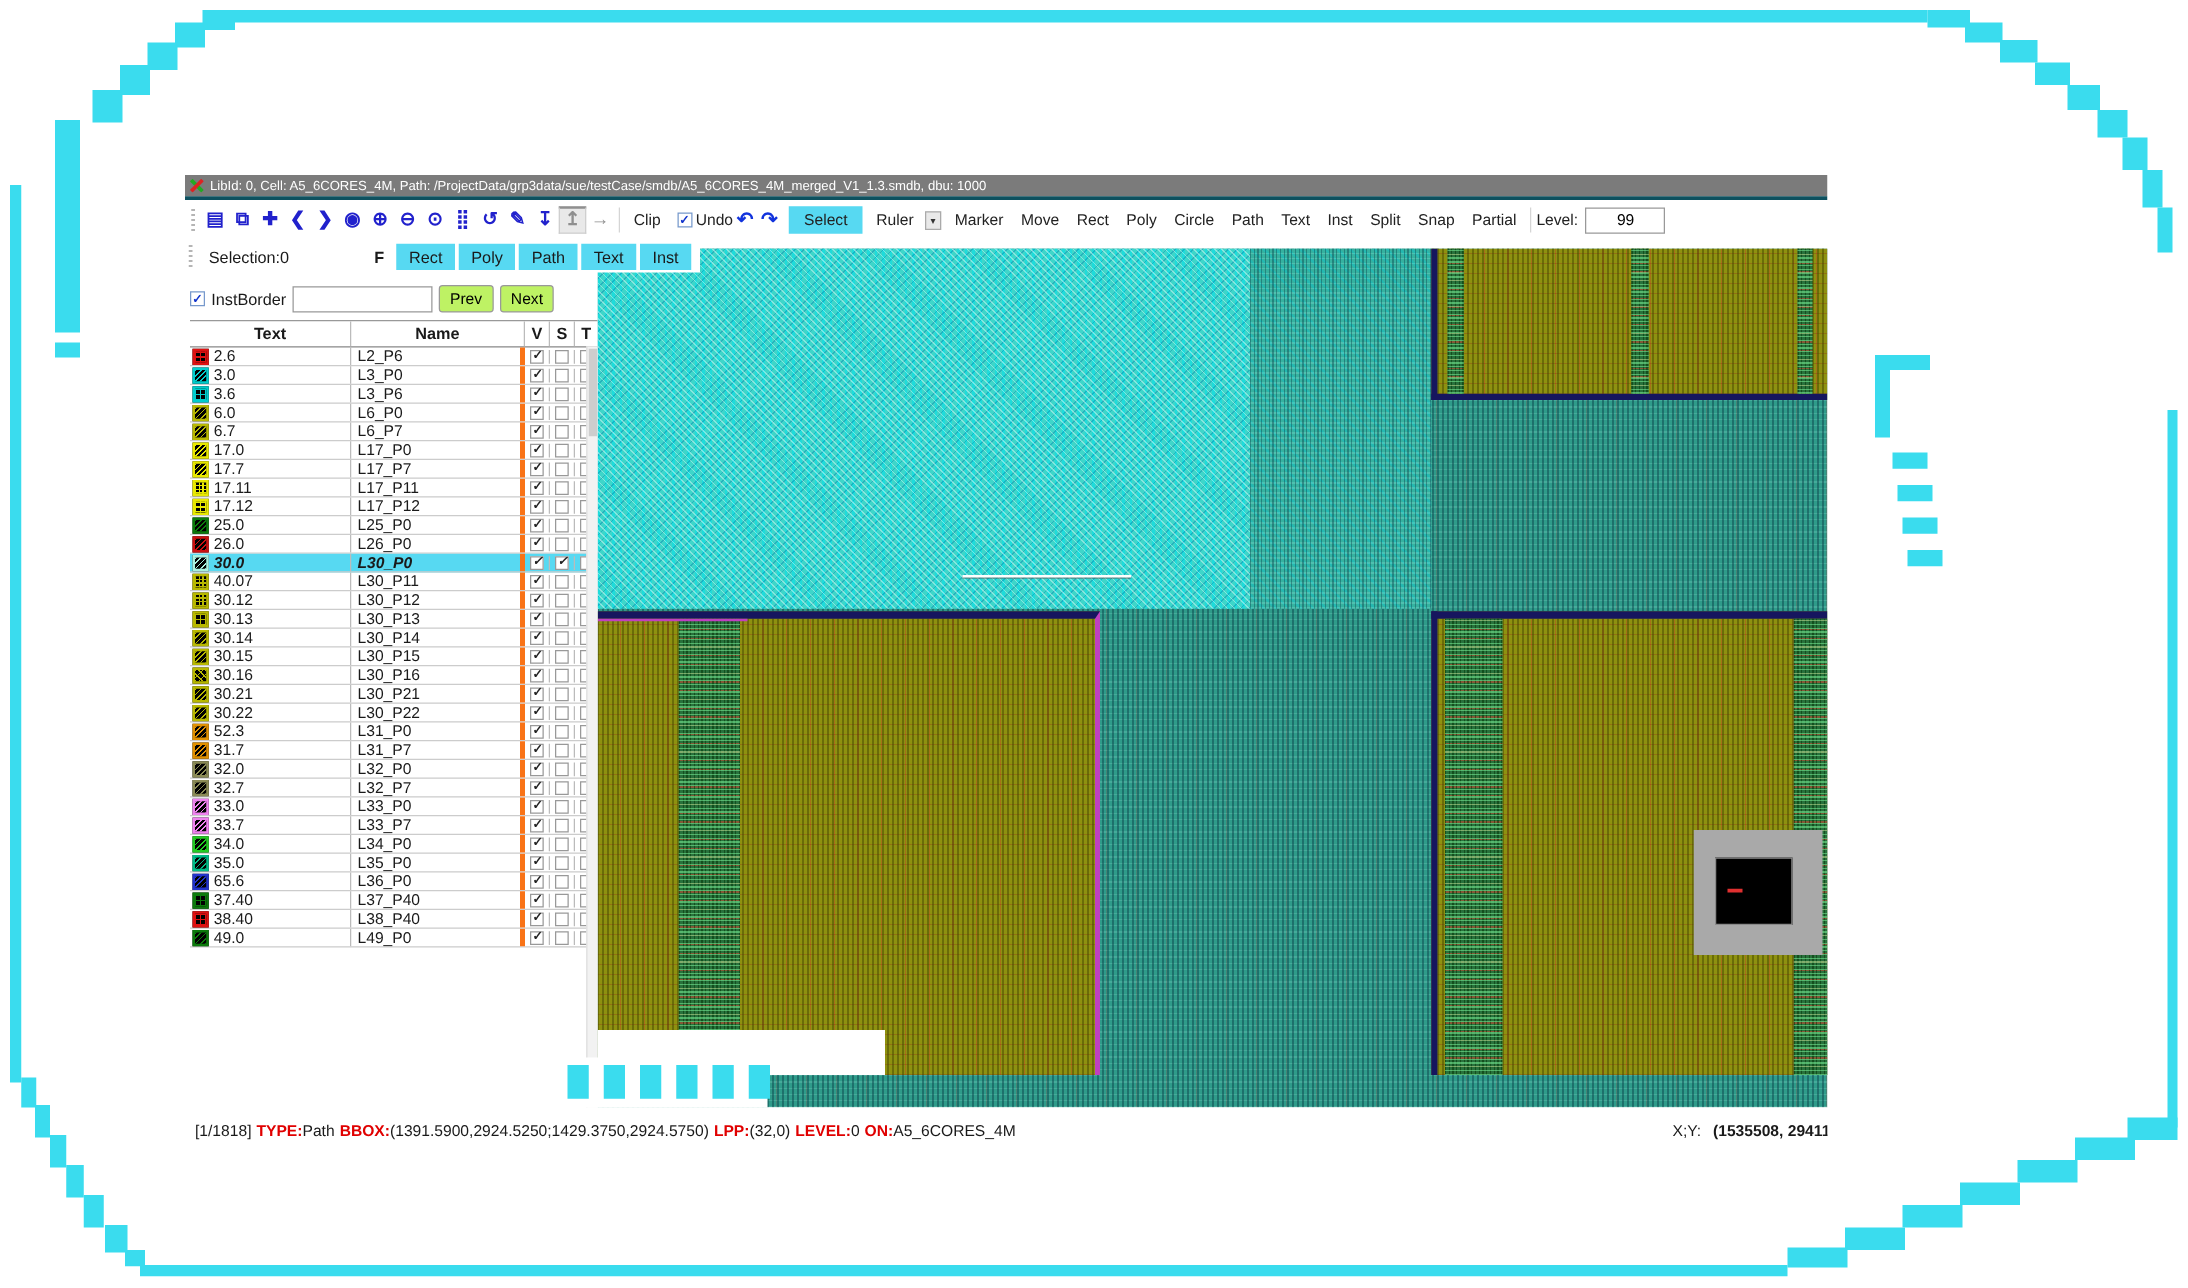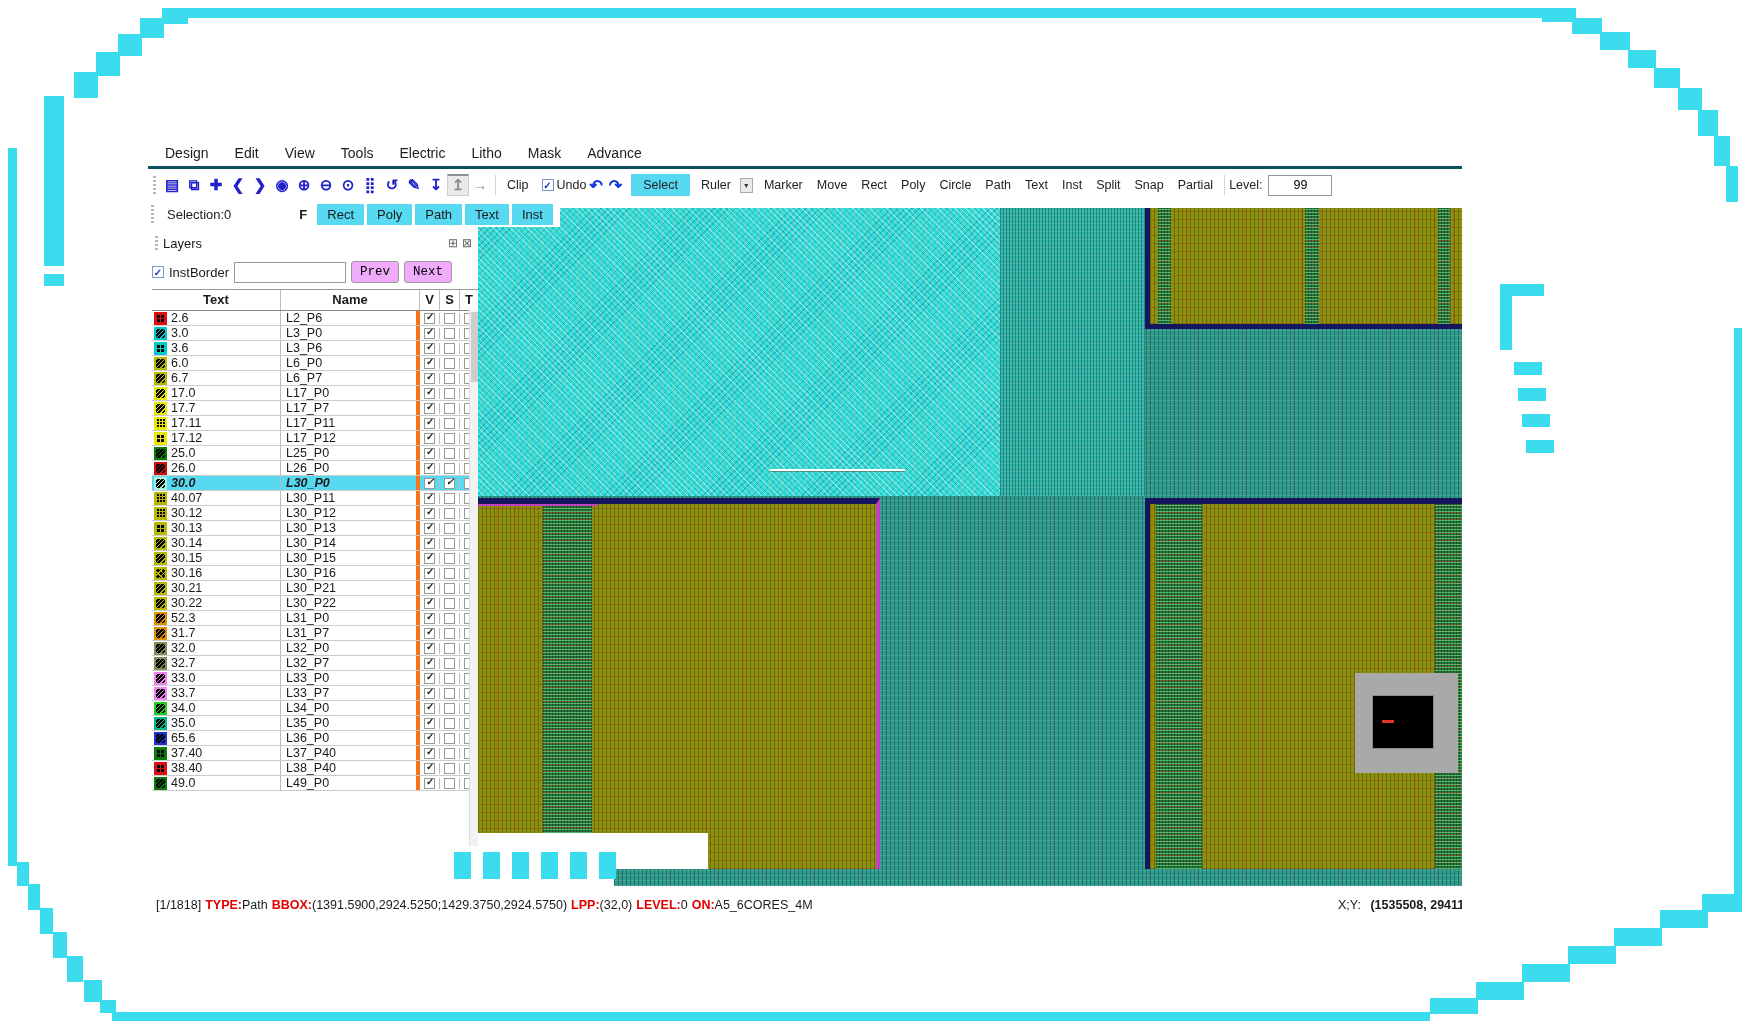--- a/index.html
+++ b/index.html
@@ -46,22 +46,22 @@
                display:flex;align-items:center;font-size:13px;padding-left:2px;white-space:nowrap}
   .sel-label{padding:0 8px}
   .f-label{font-weight:bold;margin:0 10px 0 60px}
   .mode-btn{background:var(--cyan,#57d9f2);padding:3px 10px;margin-right:3px}
 
   .layers{flex:0 0 330px;padding-top:30px;display:flex;flex-direction:column;background:#fff;z-index:5;min-height:0}
   .panel-title-row{flex:0 0 24px;display:flex;align-items:center;padding:0 6px;font-size:13px}
   .panel-icons{margin-left:auto;display:flex;gap:4px;color:#666;font-size:12px}
   .filter-row{flex:0 0 34px;display:flex;align-items:center;gap:5px;padding:0 4px;font-size:13px}
   .filter-input{width:112px;height:21px;border:1px solid #999;font-family:"Liberation Sans",sans-serif}
-  .btn{border:1px solid #999;border-radius:3px;background:#f0abfc;font-size:12.5px;padding:3px 8px;
-       font-family:Liberation Mono, monospace}
+  .btn{border:1px solid #999;border-radius:3px;background:#bef264;font-size:12.5px;padding:3px 8px;
+       font-family:Liberation Sans, sans-serif}
   .ltable{flex:1;display:flex;flex-direction:column;margin-left:4px;border-top:1px solid #999;
           position:relative;min-height:0;overflow:hidden}
   .lhead{display:flex;flex:0 0 20px;border-bottom:1px solid #888;font-weight:bold;font-size:13px;align-items:center}
   .h-layer{width:129px;text-align:center;border-right:1px solid #bbb;height:100%;line-height:20px}
   .h-name{width:139px;text-align:center;border-right:1px solid #bbb;height:100%;line-height:20px}
   .h-v,.h-s,.h-t{width:20px;text-align:center;border-right:1px solid #bbb;height:100%;line-height:20px}
   .h-t{width:18px;border-right:none}
   .lrow{display:flex;flex:0 0 17.5px;border-bottom:1px solid #ccc;align-items:center;font-size:12.5px}
   .c-sw{width:16px;display:flex;align-items:center;justify-content:center}
   .c-layer{width:113px;border-right:1px solid #bbb;height:100%;display:flex;align-items:center;padding-left:3px}
@@ -114,31 +114,28 @@
   .red{color:var(--redlabel,#e00000);font-weight:bold}
   .seg{margin-right:4px}
   .status-right{position:absolute;left:1190px;white-space:nowrap}
   .bold{font-weight:bold}
 </style>
 </head>
 <body>
 
 <div class="app">
 
-
-  <div class="menubar">
-    <span class="menu-item">Design</span>
-      <span class="menu-item">Edit</span>
-      <span class="menu-item">View</span>
-      <span class="menu-item">Tools</span>
-      <span class="menu-item">Electric</span>
-      <span class="menu-item">Litho</span>
-      <span class="menu-item">Mask</span>
-      <span class="menu-item">Advance</span>
+  <div class="titlebar">
+    <svg width="11" height="11">
+      <path d="M1,1 L10,10" stroke="#22aa22" stroke-width="3"></path>
+      <path d="M10,1 L1,10" stroke="#dd2222" stroke-width="3"></path>
+    </svg>
+    <span>LibId: 0, Cell: A5_6CORES_4M, Path: /ProjectData/grp3data/sue/testCase/smdb/A5_6CORES_4M_merged_V1_1.3.smdb, dbu: 1000</span>
   </div>
+
 
   <div class="divider"></div>
 
   <div class="toolbar">
     <span class="handle"></span>
     <span style="display:flex">
       <span class="tb-icon">▤</span>
         <span class="tb-icon">⧉</span>
         <span class="tb-icon">✚</span>
         <span class="tb-icon">❮</span>
@@ -190,28 +187,20 @@
       <span style="display:flex">
         <span class="mode-btn">Rect</span>
           <span class="mode-btn">Poly</span>
           <span class="mode-btn">Path</span>
           <span class="mode-btn">Text</span>
           <span class="mode-btn">Inst</span>
       </span>
     </div>
 
     <div class="layers">
-      <div class="panel-title-row">
-        <span class="handle" style="height:14px"></span>
-        <span>Layers</span>
-        <span class="panel-icons">
-          <span>⊞</span>
-          <span>⊠</span>
-        </span>
-      </div>
       <div class="filter-row">
         <span class="cbx checked" id="instborder-cbx" style="margin:0"></span>
         <span>InstBorder</span>
         <input class="filter-input" value="" style="">
         <button class="btn">Prev</button>
         <button class="btn">Next</button>
       </div>
       <div class="ltable">
         <div class="lhead">
           <span class="h-layer">Text</span>

